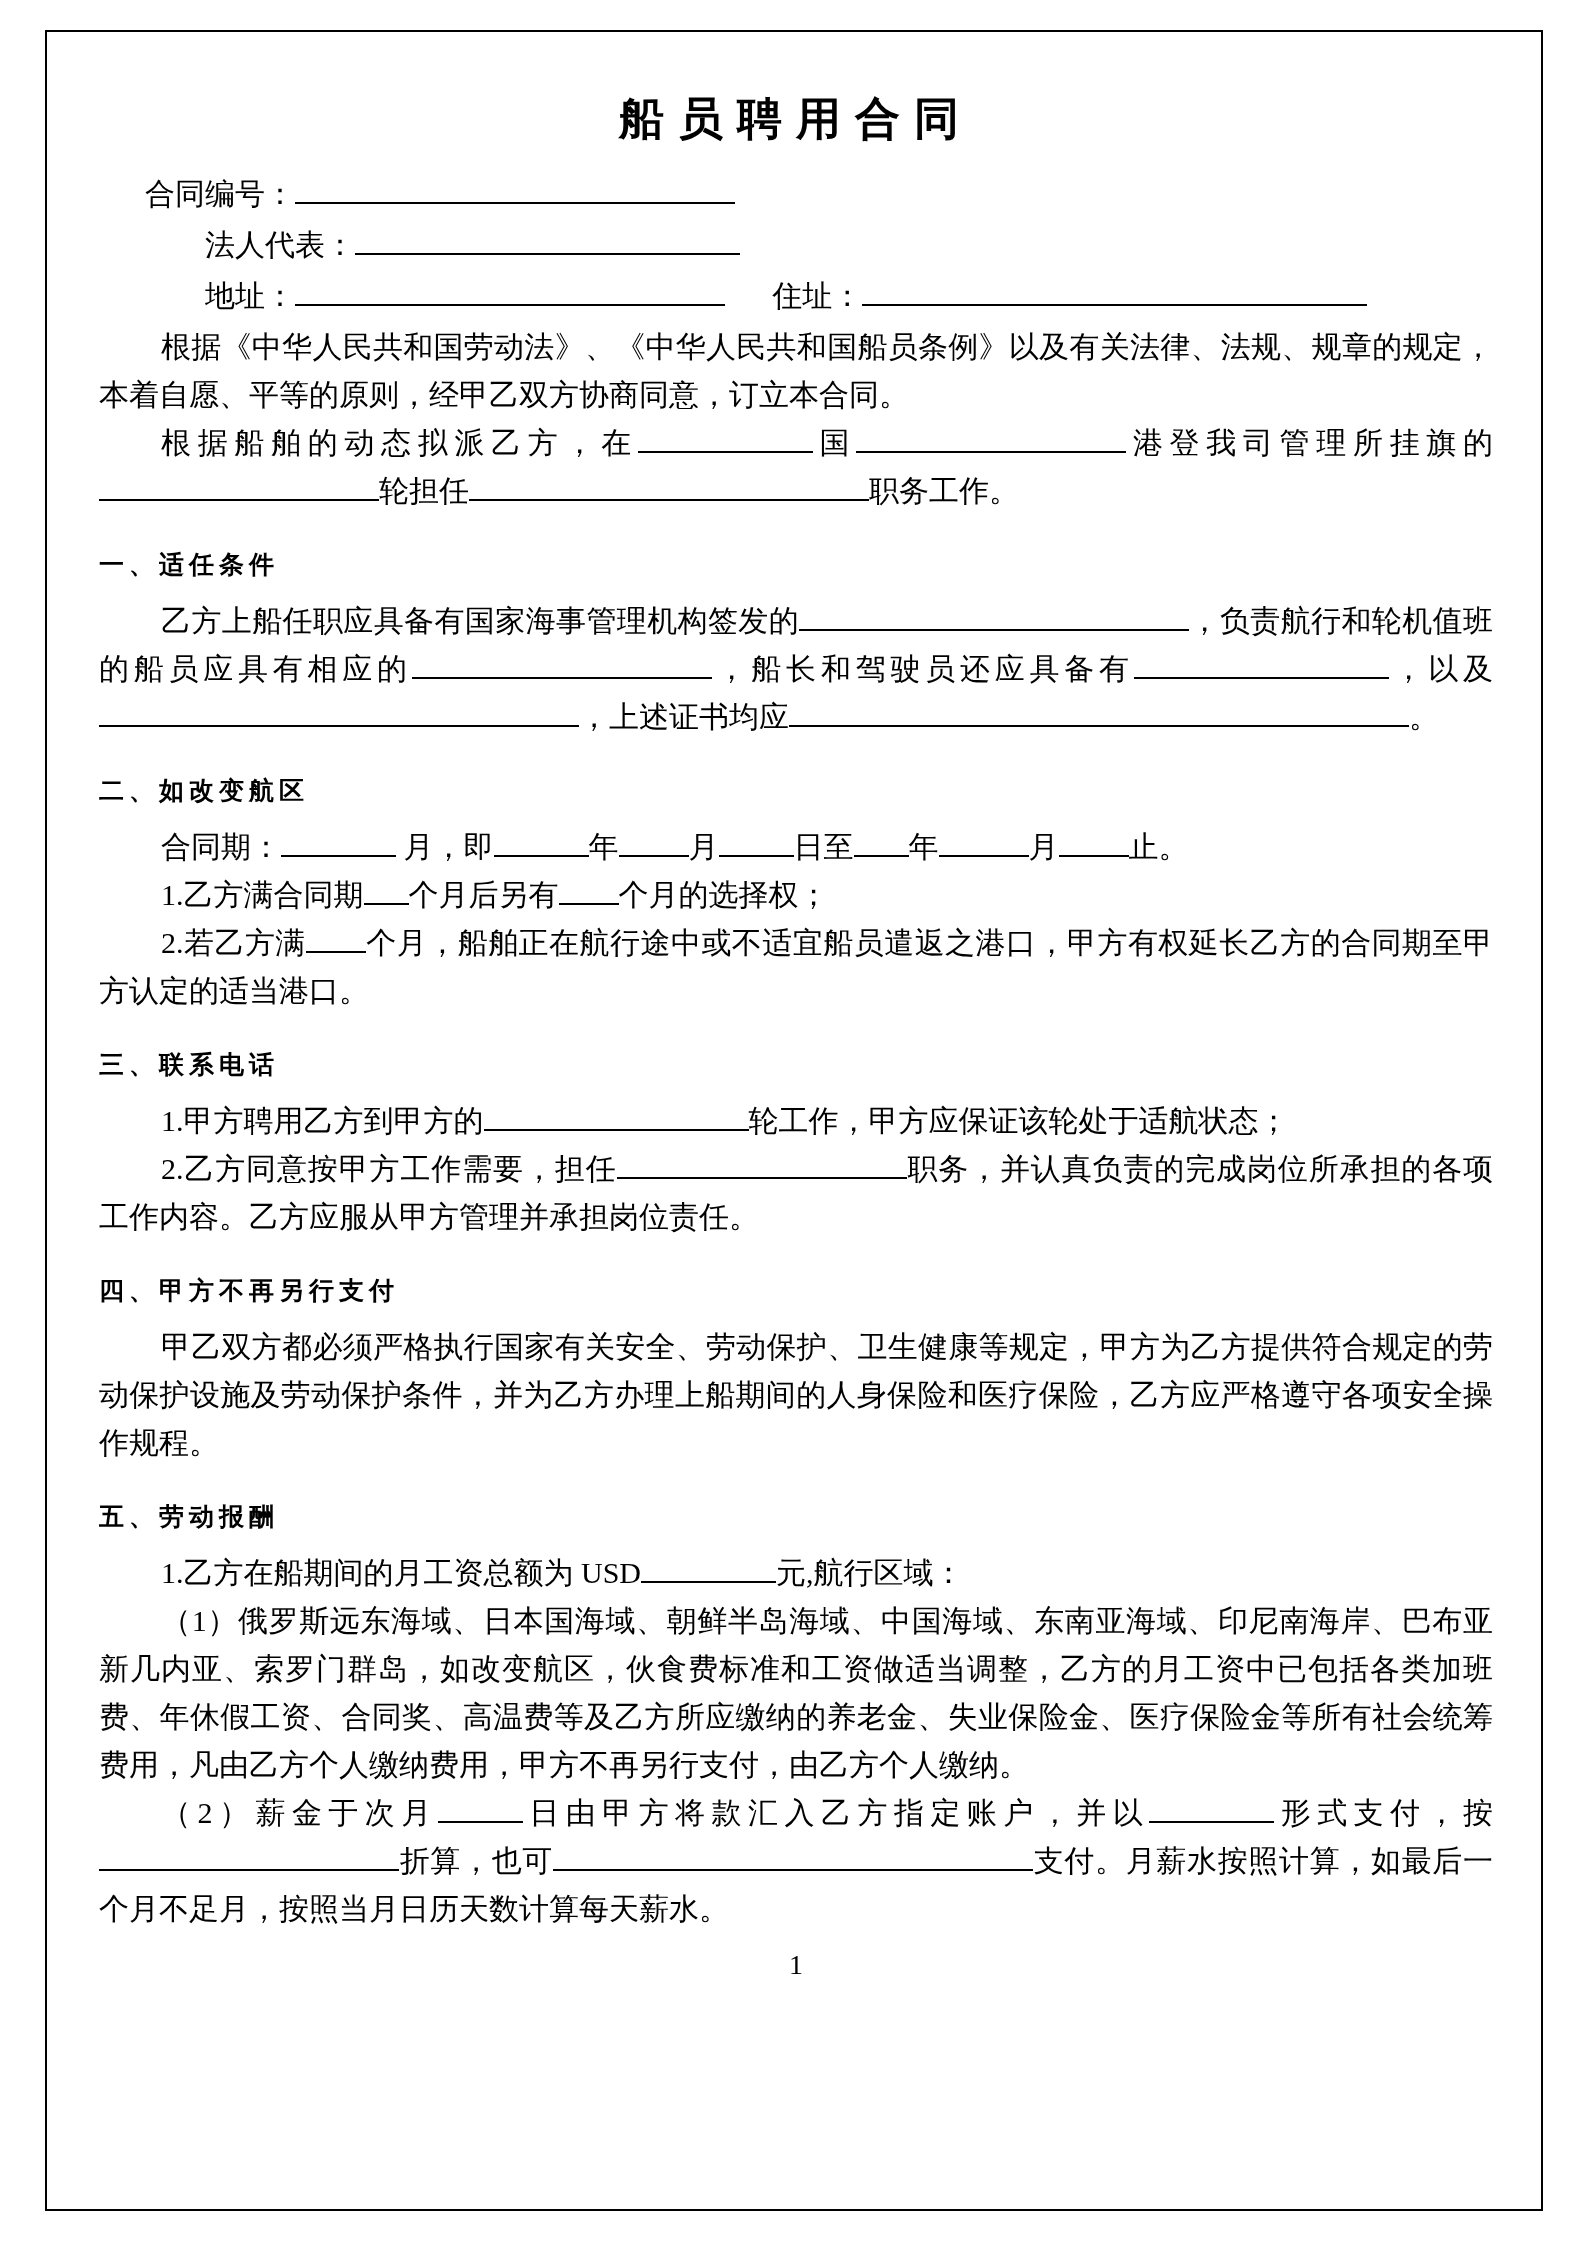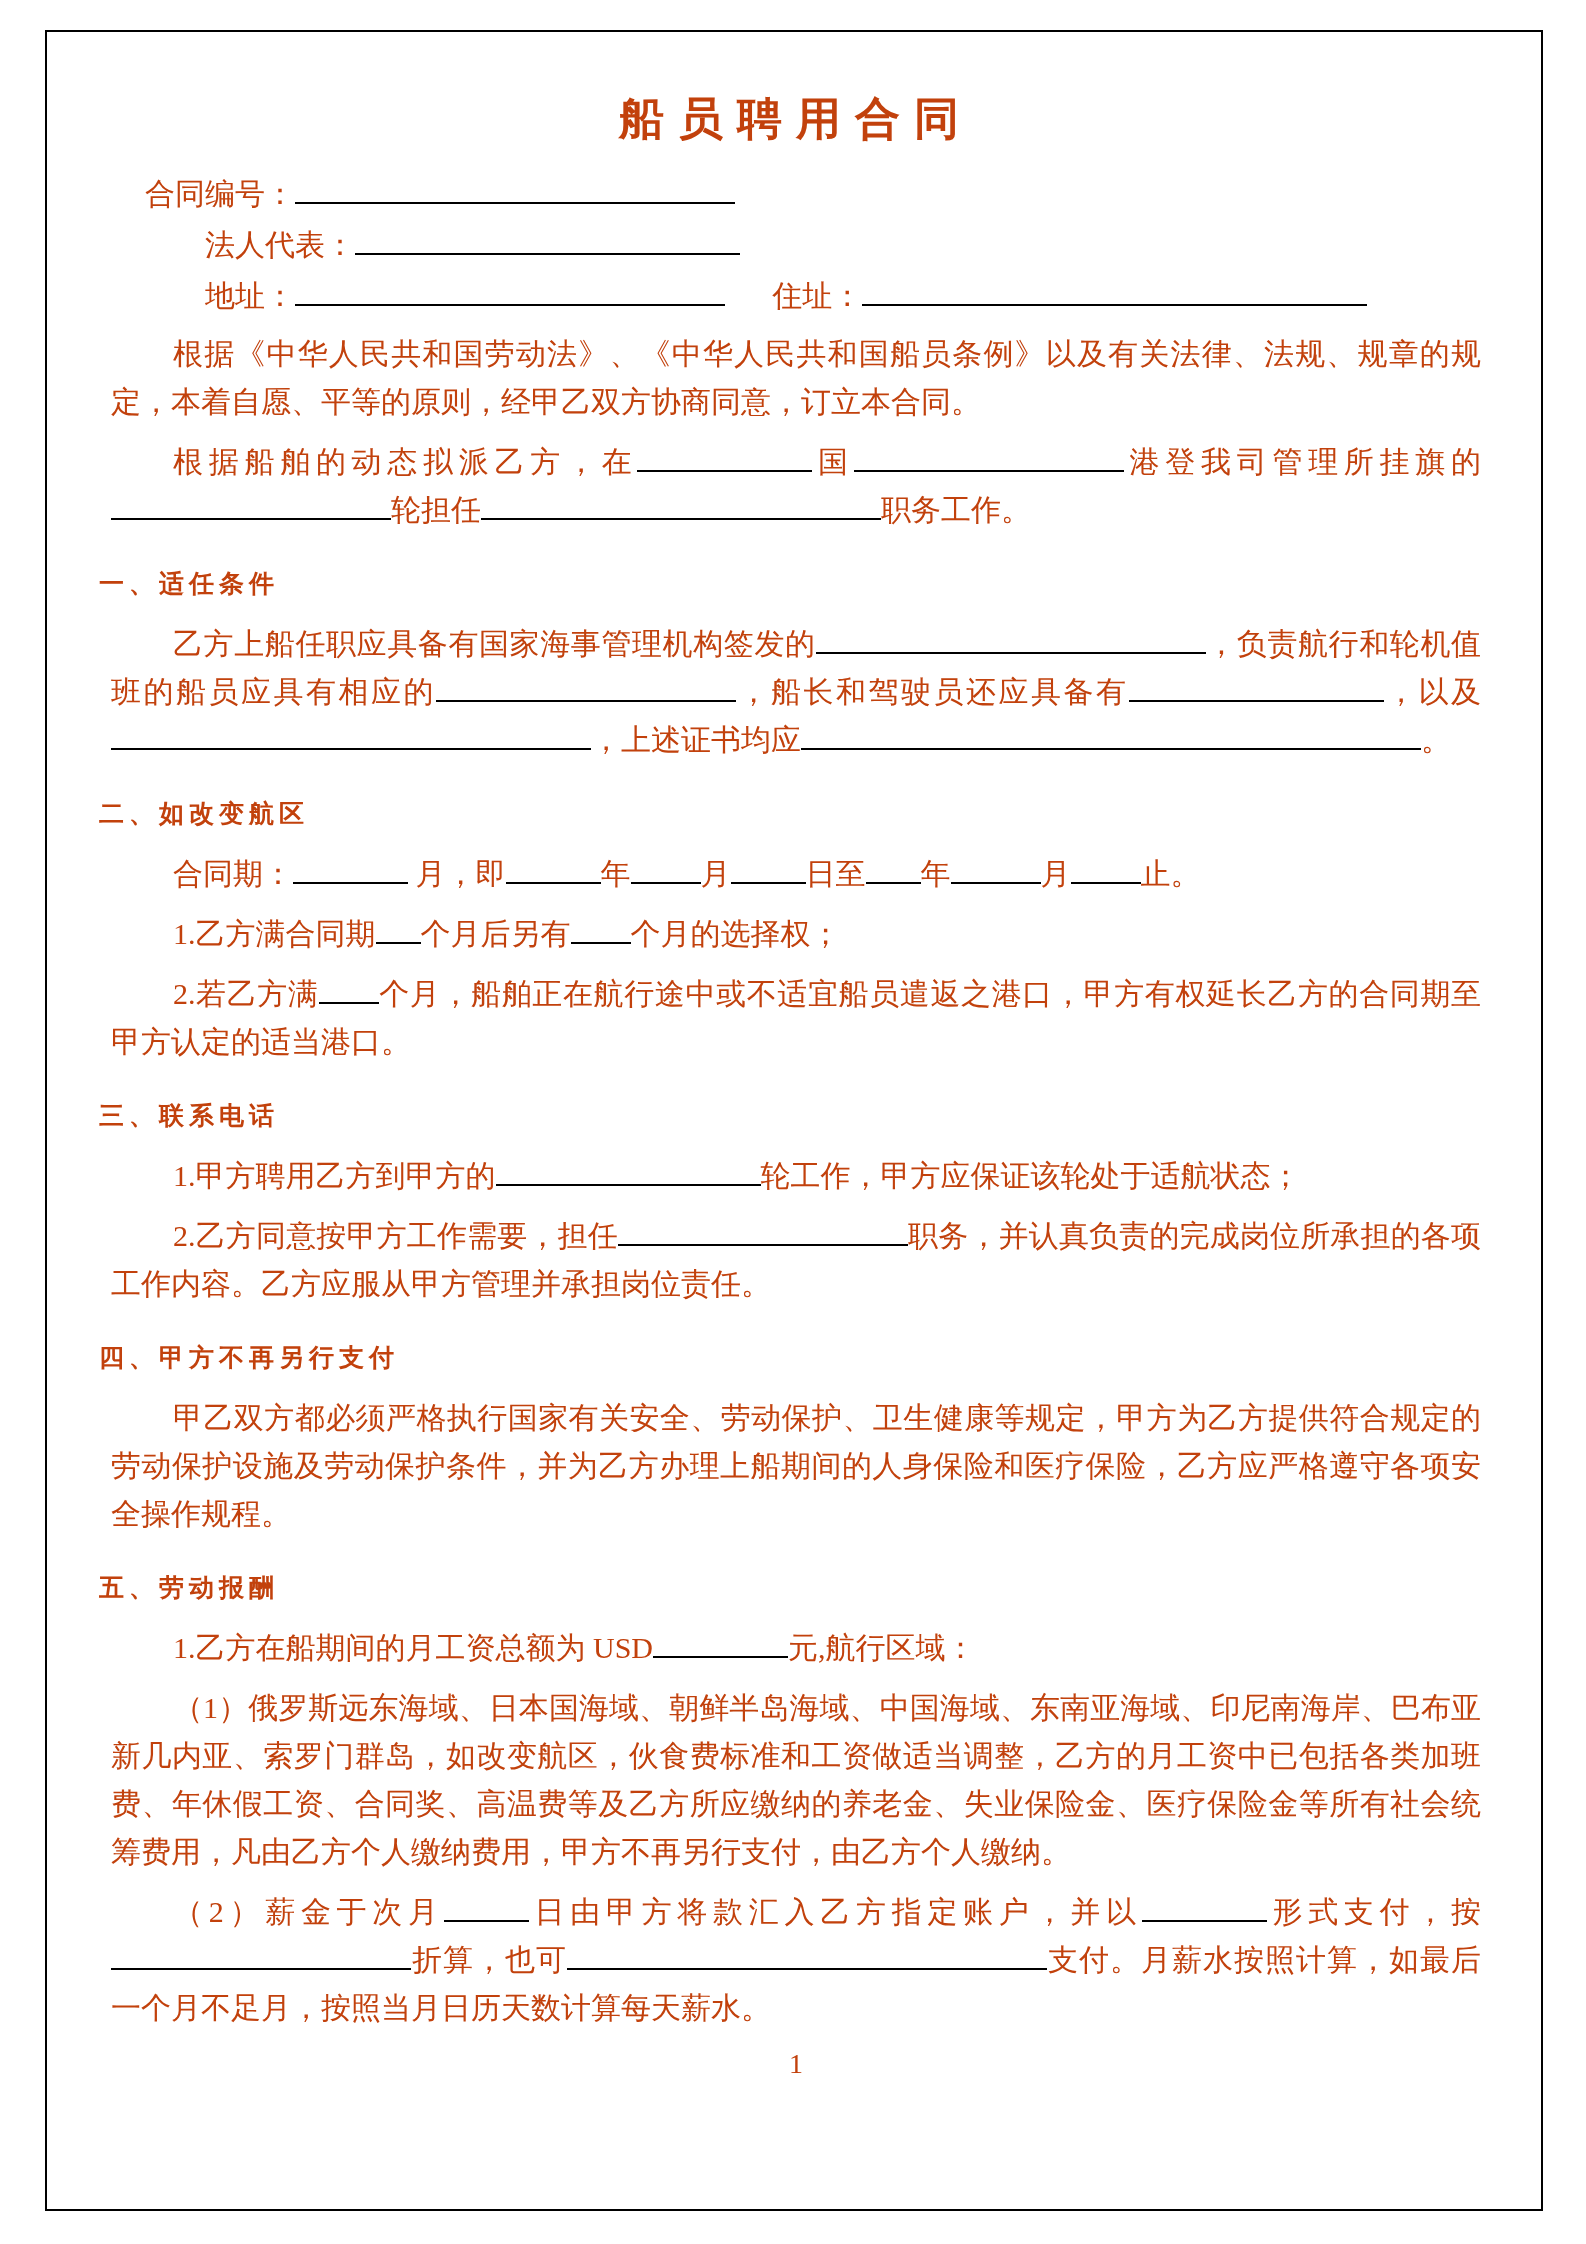--- a/index.html
+++ b/index.html
@@ -1,19 +1,19 @@
 <!DOCTYPE html>
 <html><head>
 <meta charset="utf-8">
 <style>
   html,body{margin:0;padding:0;background:#ffffff;}
   .page{
     position:relative;
     width:1586px;height:2244px;
-    background:#fff;color:#c2410c;
+    background:#fff;color:#000000;
     font-family:"Liberation Serif","DejaVu Serif",serif;
     font-size:30px;line-height:48px;
     overflow:hidden;
   }
   .frame{
     position:absolute;left:45px;top:30px;right:43px;bottom:33px;
     border:2px solid #000;
     box-sizing:border-box;
     padding:52px 48px 0 52px;
   }
@@ -24,21 +24,21 @@
     font-weight:bold;
     letter-spacing:14px;
   }
   .hrow{display:flex;line-height:44px;margin:0 0 5px;white-space:nowrap;}
   .hrow .cell{display:block;}
   .indent1{padding-left:46px;}
   .cellL{padding-left:106px;}
   .l55{flex:0 0 55.4%;box-sizing:border-box;}
   .l48{flex:0 0 48.3%;box-sizing:border-box;}
   .grow{flex:1 1 auto;}
-  p.para{margin:12px;text-align:justify;text-indent:62px;}
+  p.para{margin:0;text-align:justify;text-indent:62px;}
   h2.sec-head{
     font-size:25px;line-height:48px;
     font-weight:bold;
     letter-spacing:5px;
     margin:26px 0 8px;
   }
   .blank{
     display:inline-block;
     height:32px;
     border-bottom:2px solid #000;

